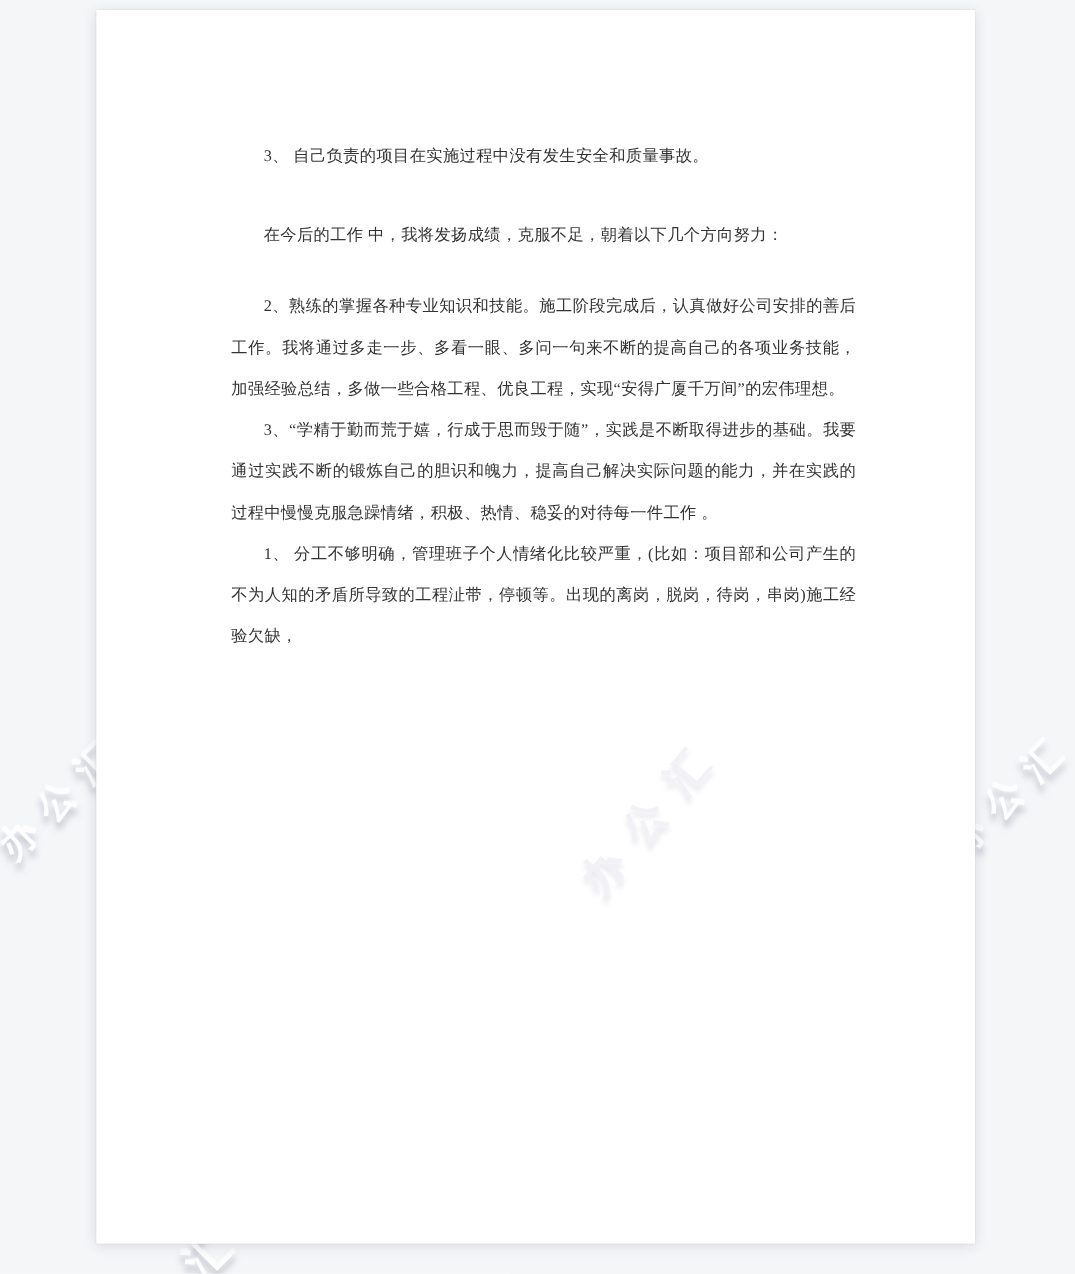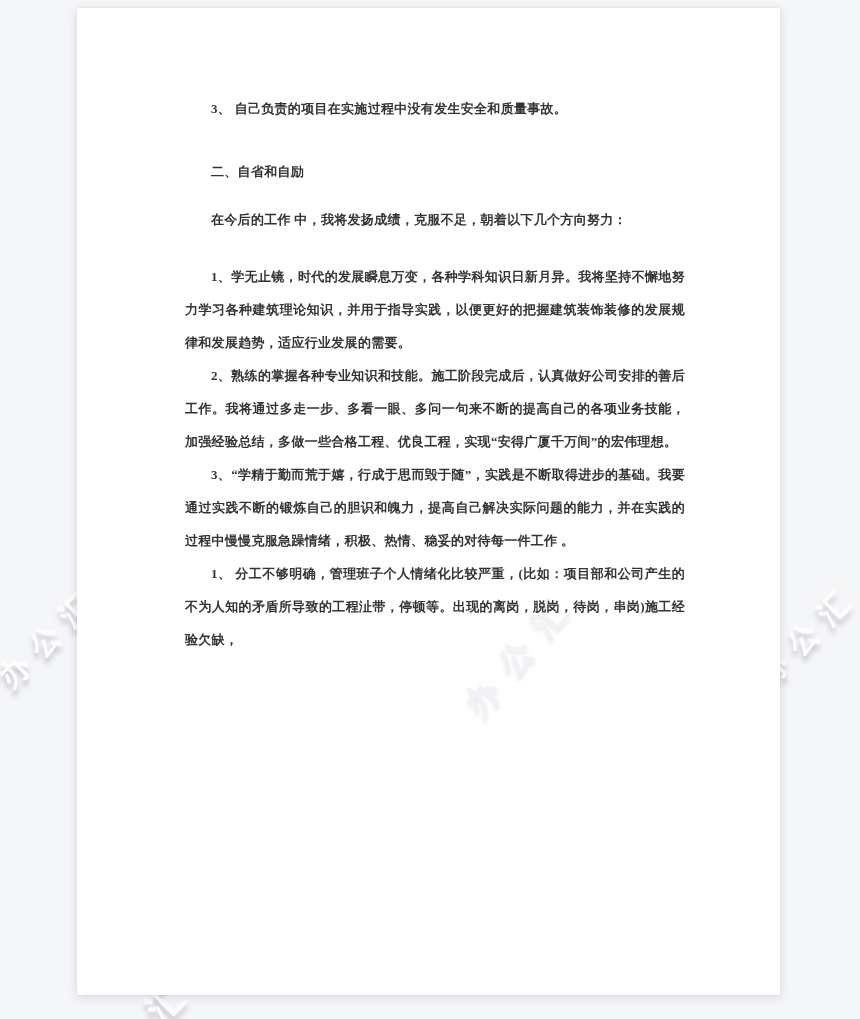--- a/index.html
+++ b/index.html
@@ -24,23 +24,22 @@
   
   .doc-page{
     position:absolute;
     left:77px;top:8px;
     width:703px;height:987px;
     background:var(--page);
     box-shadow:0 2px 10px rgba(40,45,60,0.14), 0 0 1px rgba(40,45,60,0.12);
   }
   .doc-content{
     position:absolute;
-    left:108px;top:84px;
+    left:108px;top:100px;
     width:500px;
-    font-weight:bold;
   }
   .para{
     margin:0;
     font-size:13px;
     line-height:33px;
     color:var(--ink);
     text-align:justify;
     text-indent:2em;
     letter-spacing:0.3px;
     word-break:break-all;
@@ -94,22 +93,20 @@
 <div class="canvas">
 
   <span class="wm wm-edge wm-a">办公汇</span>
   <span class="wm wm-edge wm-b">办公汇</span>
   <span class="wm wm-c">办公汇</span>
 
   <div class="doc-page">
     <span class="wm wm-d">办公汇</span>
     <div class="doc-content">
         <p class="para para-0">3、 自己负责的项目在实施过程中没有发生安全和质量事故。</p>
-        <p class="para para-2">二、自省和自励</p>
         <p class="para para-4">在今后的工作 中，我将发扬成绩，克服不足，朝着以下几个方向努力：</p>
-        <p class="para para-5">1、学无止镜，时代的发展瞬息万变，各种学科知识日新月异。我将坚持不懈地努力学习各种建筑理论知识，并用于指导实践，以便更好的把握建筑装饰装修的发展规律和发展趋势，适应行业发展的需要。</p>
         <p class="para para-6">2、熟练的掌握各种专业知识和技能。施工阶段完成后，认真做好公司安排的善后工作。我将通过多走一步、多看一眼、多问一句来不断的提高自己的各项业务技能，加强经验总结，多做一些合格工程、优良工程，实现“安得广厦千万间”的宏伟理想。</p>
         <p class="para para-7">3、“学精于勤而荒于嬉，行成于思而毁于随”，实践是不断取得进步的基础。我要通过实践不断的锻炼自己的胆识和魄力，提高自己解决实际问题的能力，并在实践的过程中慢慢克服急躁情绪，积极、热情、稳妥的对待每一件工作 。</p>
         <p class="para para-10">1、 分工不够明确，管理班子个人情绪化比较严重，(比如：项目部和公司产生的不为人知的矛盾所导致的工程沚带，停顿等。出现的离岗，脱岗，待岗，串岗)施工经验欠缺，</p>
       </div>
   </div>
 
 </div>
 
 </body></html>

